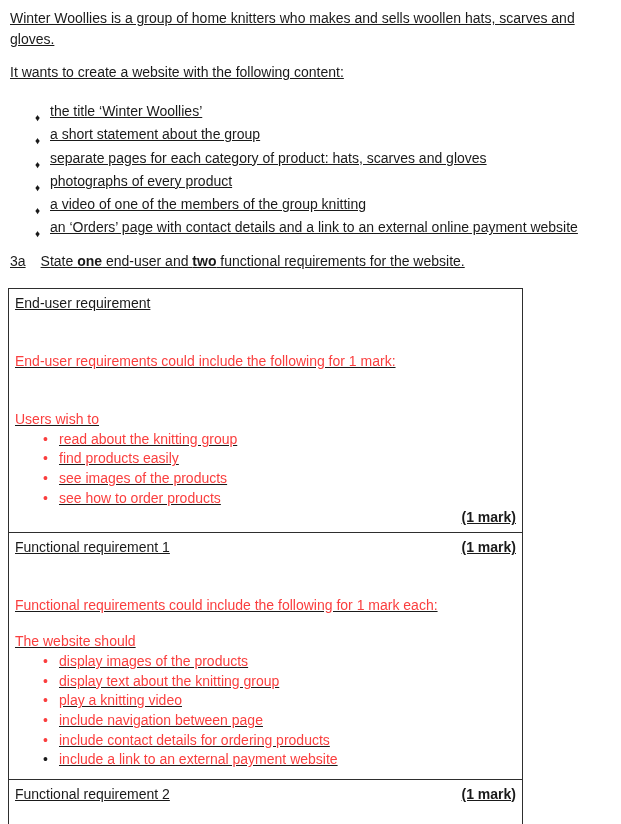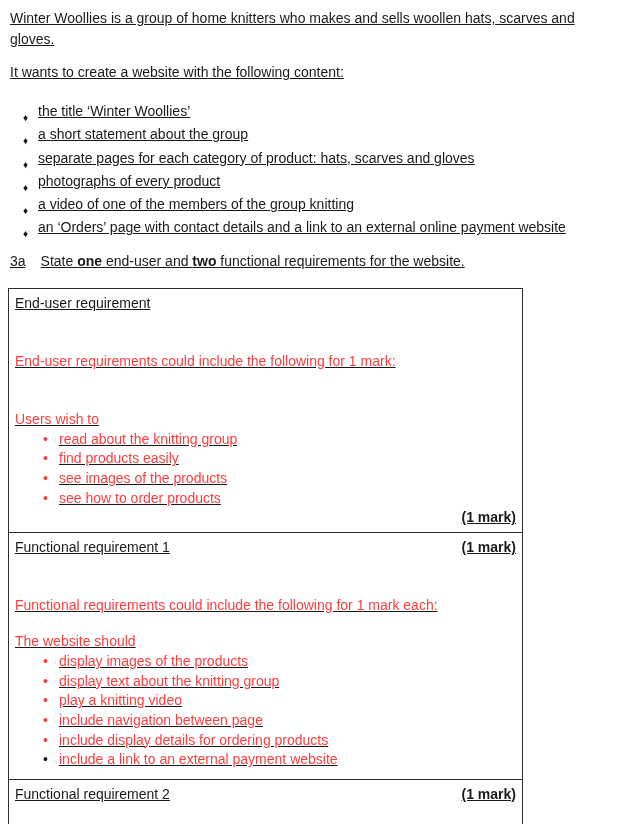--- a/index.html
+++ b/index.html
@@ -10,21 +10,21 @@
     color: var(--body-text, #1a1a1a);
     font-size: 14px;
     overflow: hidden;
   }
   .page { padding: 8px 10px 8px 10px; box-sizing: border-box; text-decoration: underline; }
 
   .intro-line { line-height: 21px; }
   .para1 { margin-bottom: 12px; }
   .para2 { margin-bottom: 17px; }
 
-  ul.content-list { list-style: none; margin: 0; padding: 0; }
+  ul.content-list { list-style: none; margin: 12px; padding: 0; }
   ul.content-list li { position: relative; padding-left: 28px; line-height: 23.3px; }
   ul.content-list li::before {
     content: "\2666";
     position: absolute;
     left: 13px;
     top: 6px;
     font-size: 10px;
     color: var(--body-text, #1a1a1a);
   }
 
@@ -117,21 +117,21 @@
         <span>Functional requirement 1</span>
         <span class="mark">(1 mark)</span>
       </div>
       <div class="red ms-line mt-intro">Functional requirements could include the following for 1 mark each:</div>
       <div class="red ms-line mt-lead">The website should</div>
       <ul class="red-list">
         <li>display images of the products</li>
         <li>display text about the knitting group</li>
         <li>play a knitting video</li>
         <li>include navigation between page</li>
-        <li>include display details for ordering products</li>
+        <li>include contact details for ordering products</li>
         <li class="black-marker">include a link to an external payment website</li>
       </ul>
     </div>
 
     <div class="t-row">
       <div class="row-header">
         <span>Functional requirement 2</span>
         <span class="mark">(1 mark)</span>
       </div>
       <div class="red ms-line row3-answer">See above</div>

